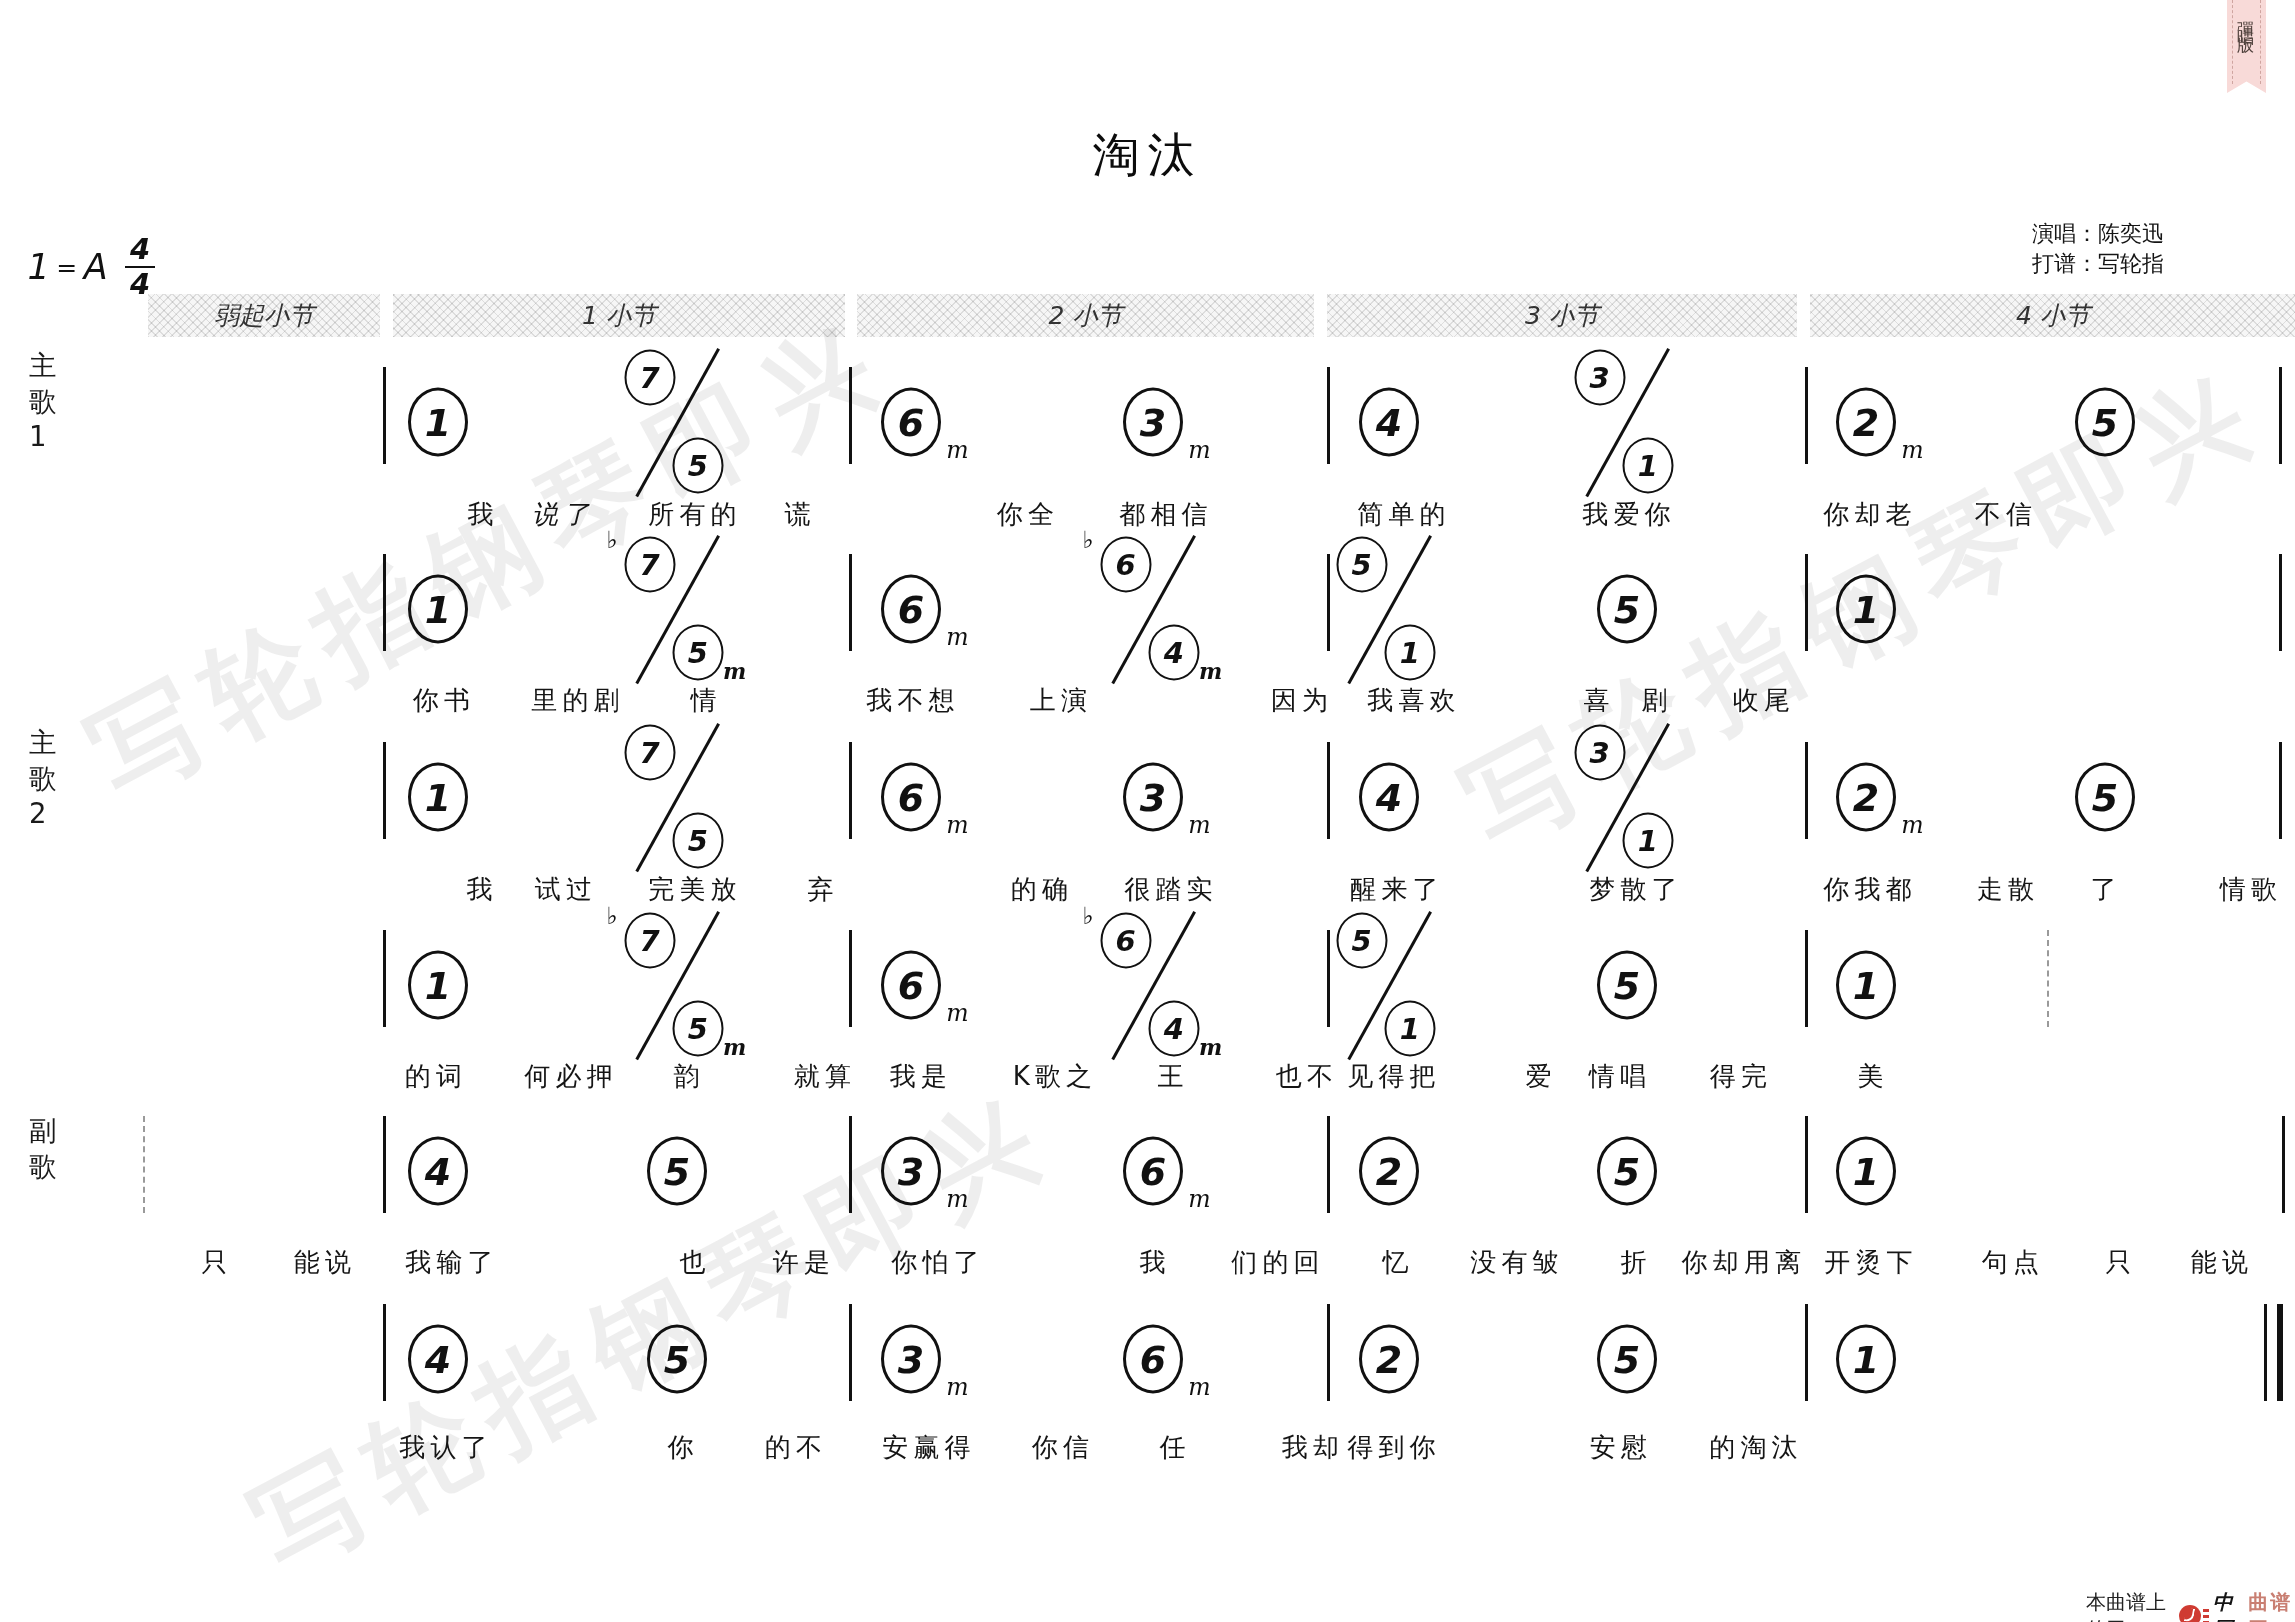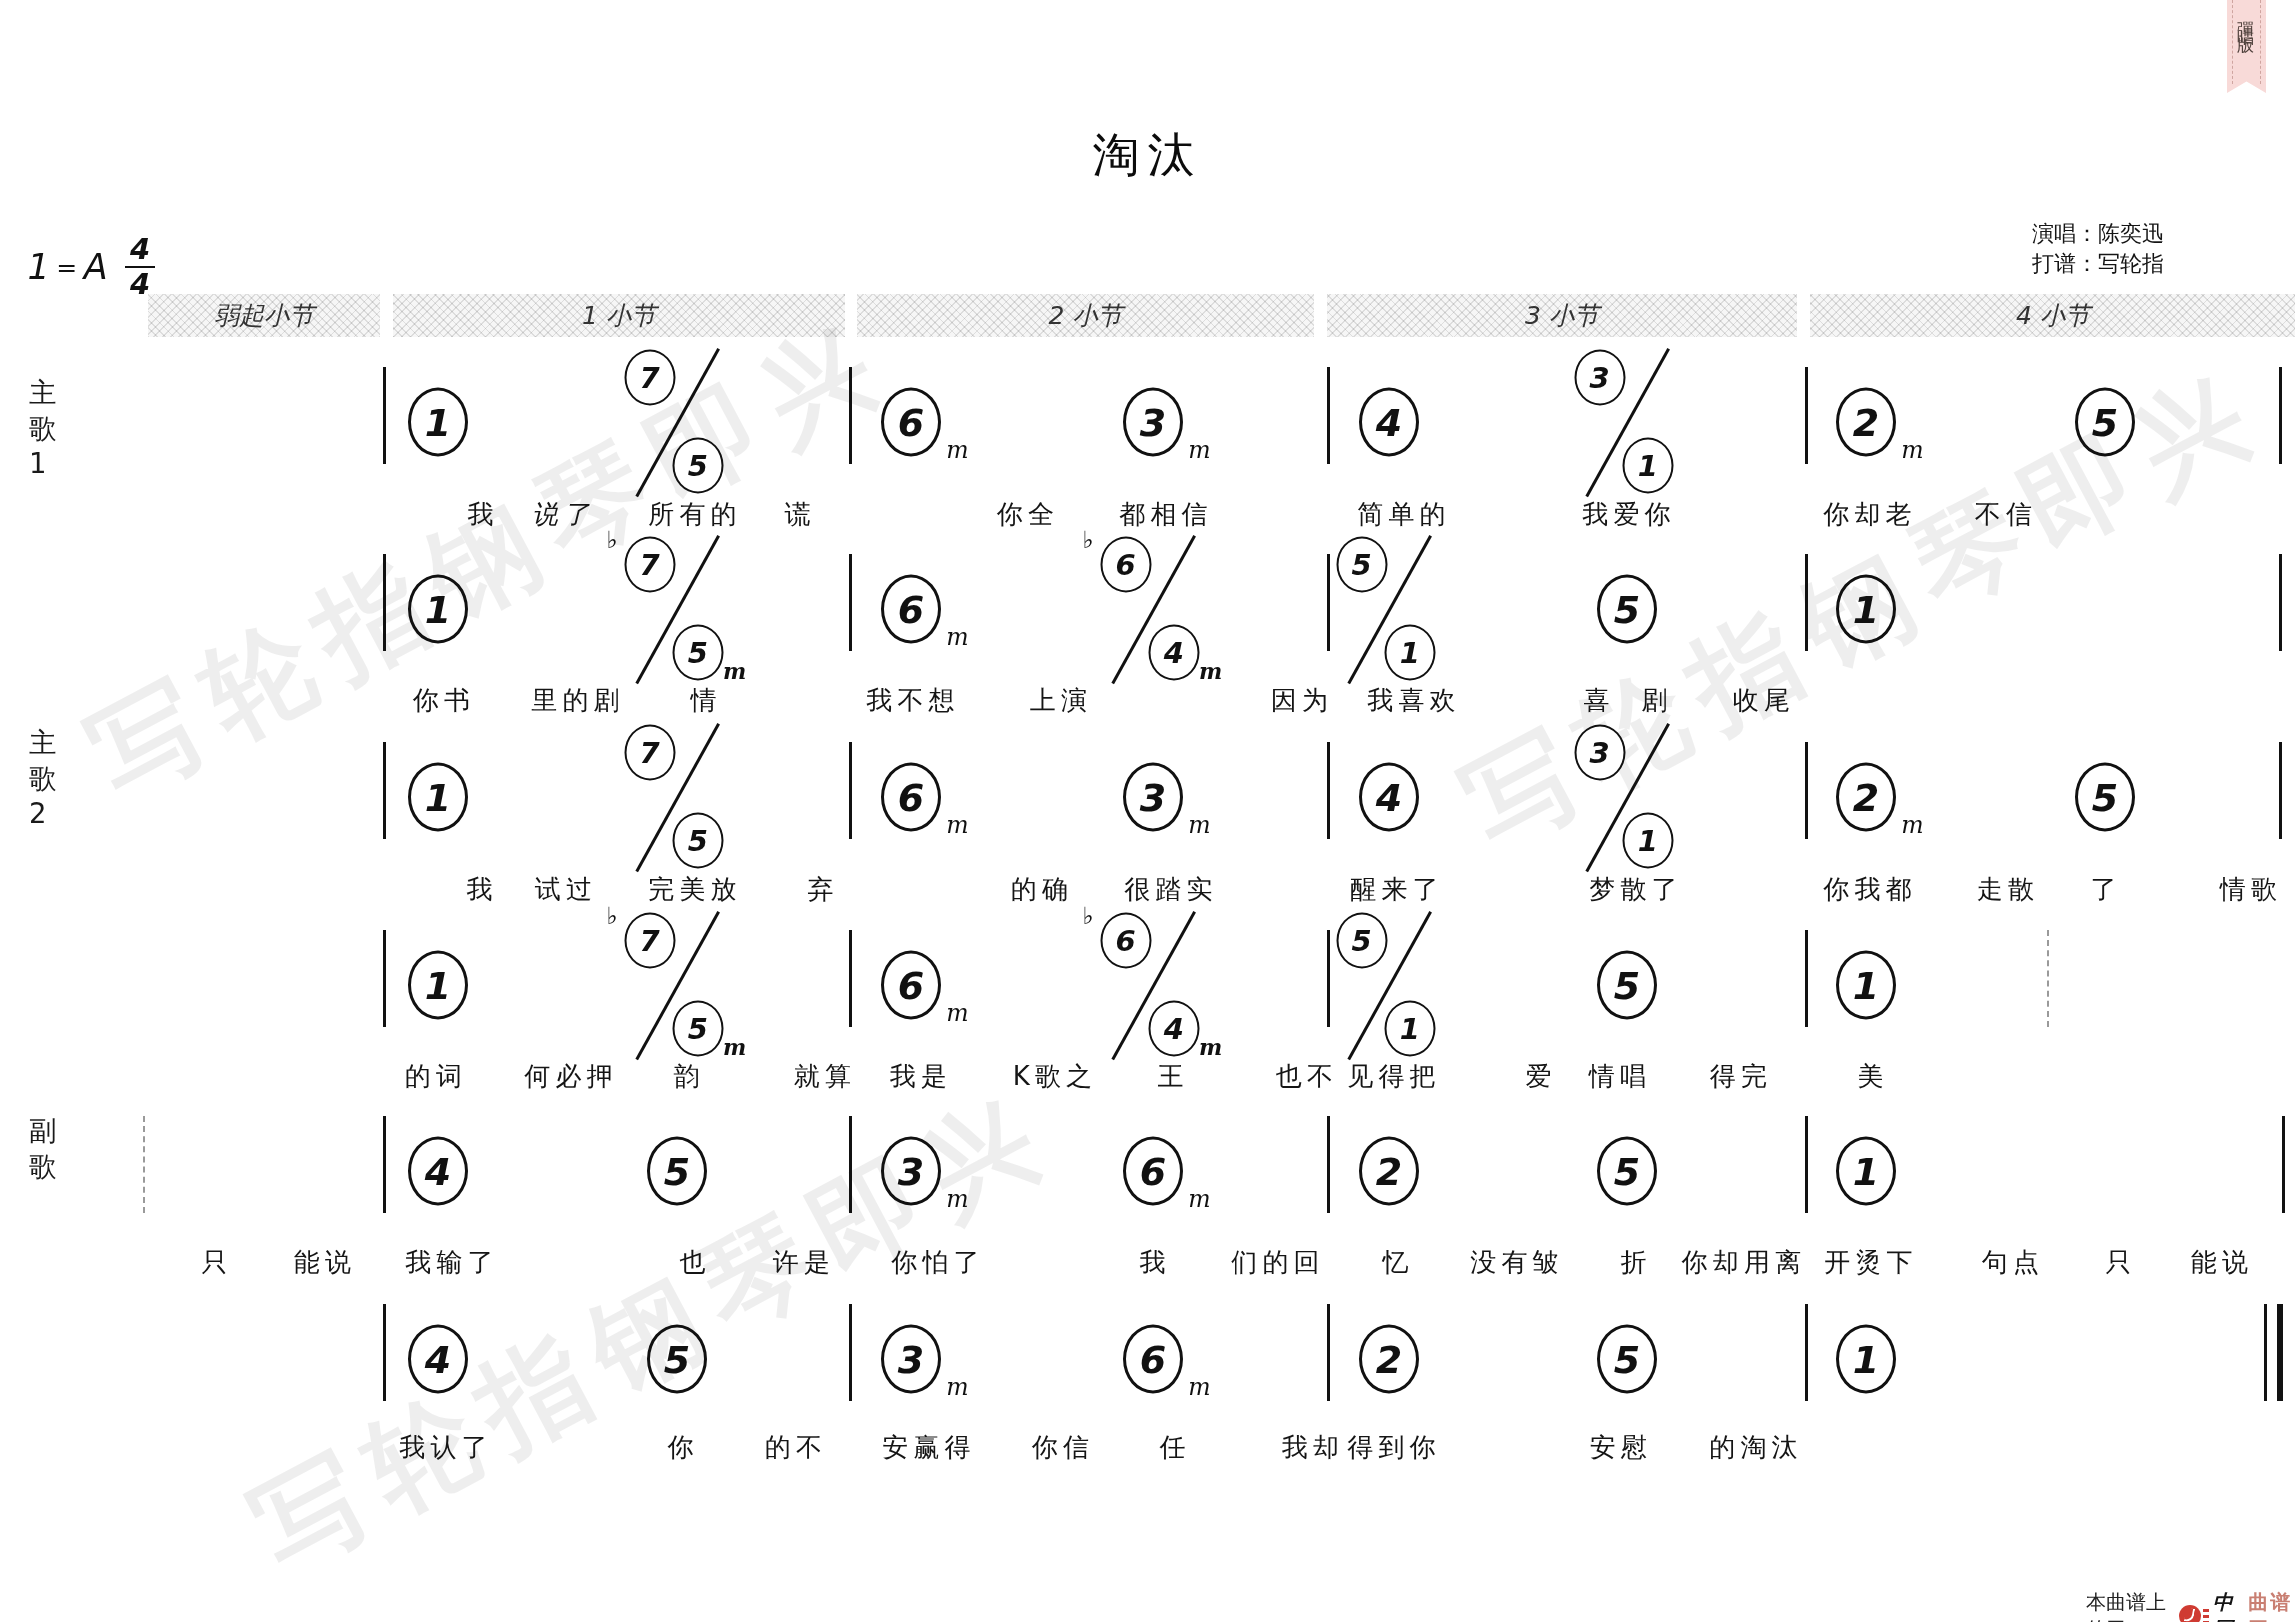--- a/index.html
+++ b/index.html
@@ -106,21 +106,21 @@
       <div class="hcell" style="left: 1327px; width: 470px;">3 小节</div>
       <div class="hcell" style="left: 1810px; width: 486px;">4 小节</div>
     </div>
   <div id="watermarks">
       <div class="wm" style="left: 491px; top: 559px; color: rgba(0, 0, 0, 0.067);">写轮指钢琴即兴</div>
       <div class="wm" style="left: 1865px; top: 609px; color: rgba(0, 0, 0, 0.067);">写轮指钢琴即兴</div>
       <div class="wm" style="left: 654px; top: 1332px; color: rgba(0, 0, 0, 0.067);">写轮指钢琴即兴</div>
     </div>
   <div id="systems">
       <div class="system" style="position: absolute; left: 0px; top: 0px;">
-        <div class="seclabel" style="top: 400px; margin-top: 27px;">主歌1</div>
+        <div class="seclabel" style="top: 400px;">主歌1</div>
         <div class="bar" style="left: 383px; top: 367px; height: 97px;"></div>
         <div class="bar" style="left: 849px; top: 367px; height: 97px;"></div>
         <div class="bar" style="left: 1327px; top: 367px; height: 97px;"></div>
         <div class="bar" style="left: 1805px; top: 367px; height: 97px;"></div>
         <div class="bar" style="left: 2279px; top: 367px; height: 97px;"></div>
         <div class="chord" style="left: 438px; top: 422px;">
           <div class="ring">1</div>
         </div>
         <div class="schord" style="left: 677px; top: 422px;">
           <div class="sline"></div>

